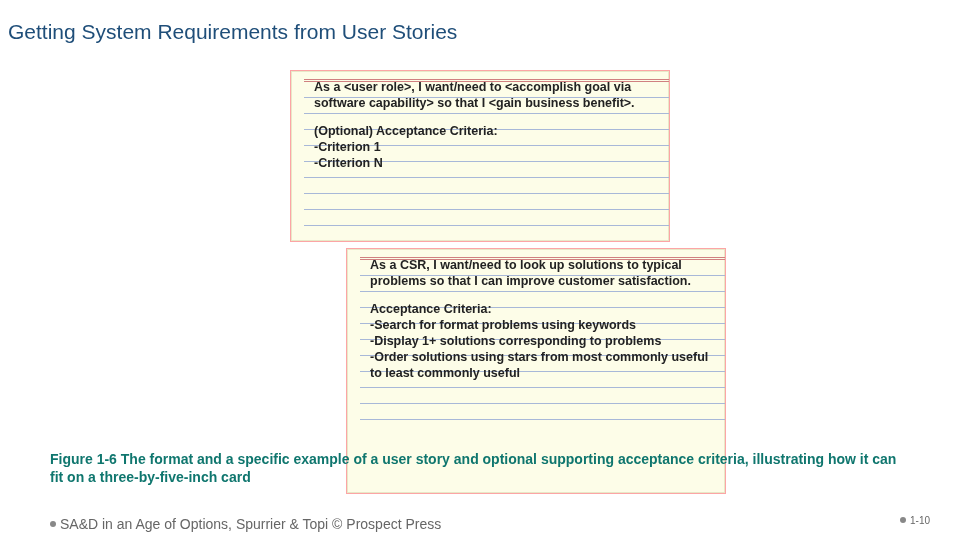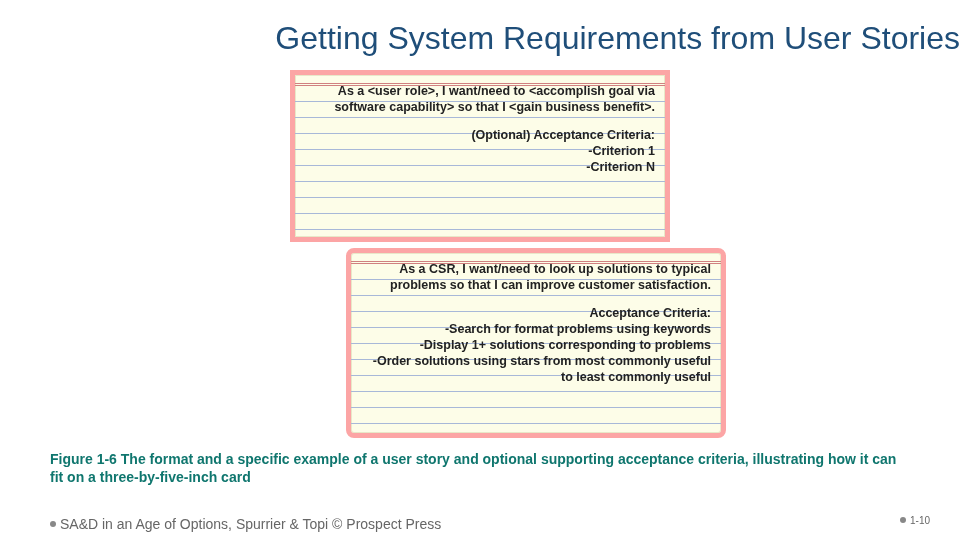--- a/index.html
+++ b/index.html
@@ -16,41 +16,42 @@
     width: 960px;
     height: 540px;
     position: relative;
     box-sizing: border-box;
   }
   .title {
     position: absolute;
     top: 20px;
     left: 0;
     right: 0;
-    text-align: right;
-    font-size: 32px;
+    text-align: left;
+    font-size: 21px;
     color: #1f4e79;
     font-weight: 400;
     padding-left: 8px;
   }
   .cards {
     position: absolute;
     top: 70px;
     left: 0;
     right: 0;
     text-align: center;
   }
   .card {
     display: inline-block;
-    text-align: right;
+    text-align: left;
     background: #fdfde8;
-    border: 5px solid #fca5a5;
+    border: 1px solid #fca5a5;
     box-shadow: 0 0 0 1px #e8e8c8 inset;
     box-sizing: border-box;
     vertical-align: top;
+    padding-left: 13px;
   }
   .card-inner {
     position: relative;
   }
   .lines {
     position: absolute;
     left: 0; right: 0; top: 0; bottom: 0;
   }
   .redline {
     position: absolute;
@@ -73,24 +74,23 @@
     padding: 8px 10px 4px 10px;
     font-weight: 600;
   }
   .card1 {
     width: 380px;
     height: 172px;
     margin-left: 0;
   }
   .card2 {
     width: 380px;
-    height: 190px;
+    height: 246px;
     margin-left: 112px;
     margin-top: 6px;
-    border-radius: 8px;
   }
   .caption {
     position: absolute;
     left: 50px;
     right: 50px;
     top: 450px;
     font-size: 14px;
     font-weight: 700;
     color: #0f766e;
     line-height: 1.3;

